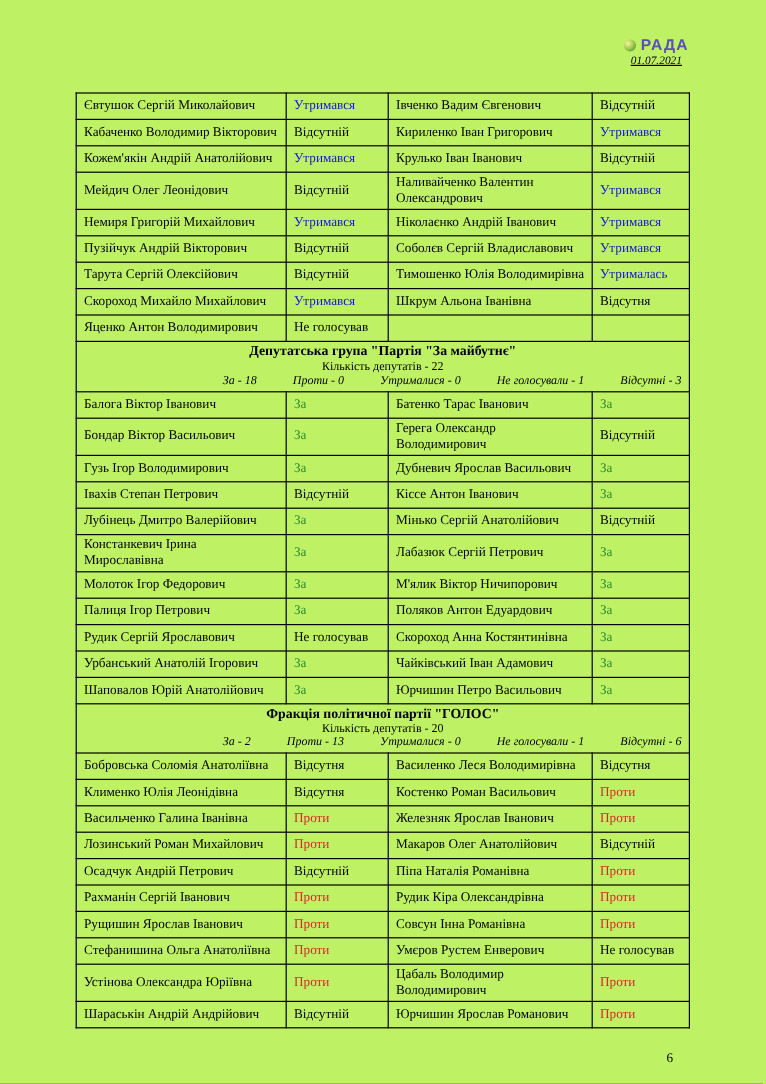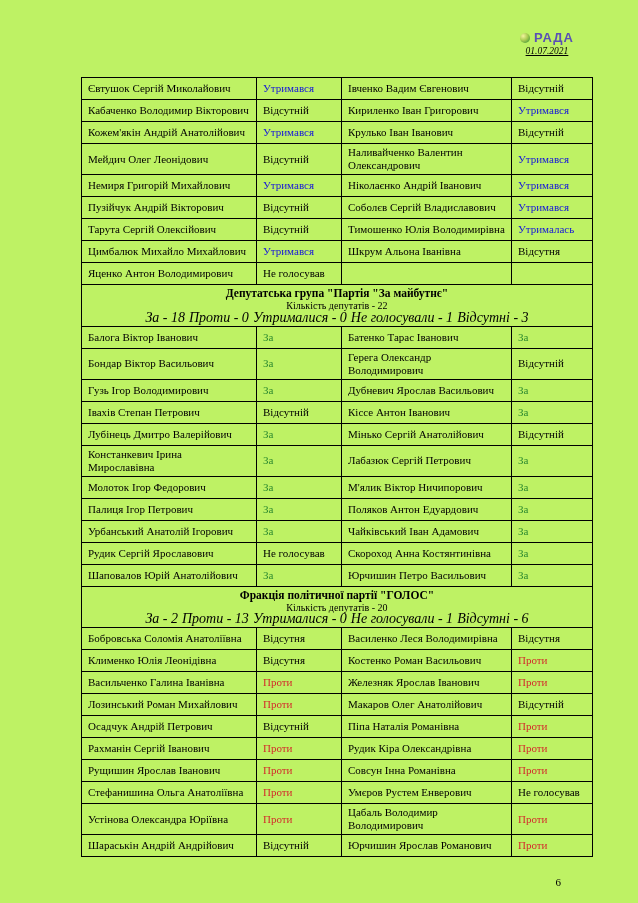--- a/index.html
+++ b/index.html
@@ -28,21 +28,21 @@
     font-family:"Liberation Sans", sans-serif;
     font-weight:bold;font-size:13px;letter-spacing:1px;
     color:#5a50b5;
   }
   .logo-date{
     font-size:9.5px;font-style:italic;text-decoration:underline;
     margin-top:1px;color:#000;
   }
   
   table.votes{
-    position:absolute;left:81px;top:77px;
+    position:absolute;left:63px;top:77px;
     width:511px;
     border-collapse:collapse;table-layout:fixed;
     font-size:11px;line-height:13px;
   }
   table.votes td{
     border:1px solid #000;
     padding:2px 6px;
     vertical-align:middle;
     height:17px;
     overflow:hidden;
@@ -52,22 +52,22 @@
   td.sechead{
     text-align:center;padding:2px 4px;height:auto;
   }
   .sec-title{
     font-weight:bold;font-size:11.5px;line-height:13px;
   }
   .sec-count{
     font-size:10px;line-height:11.5px;
   }
   .sec-stats{
-    font-size:14px;font-style:italic;line-height:12px;
-    display:flex;justify-content:center;gap:4px;
+    font-size:10px;font-style:italic;line-height:12px;
+    display:flex;justify-content:flex-end;gap:30px;
   }
   .page-number{
     position:absolute;top:876px;right:77px;
     font-size:11px;
   }
 </style>
 </head>
 <body>
 
 <div class="page">
@@ -124,21 +124,21 @@
           <td class="name">Соболєв Сергій  Владиславович</td>
           <td class="vote" style="color: rgb(20, 20, 220);">Утримався</td>
         </tr>
         <tr>
           <td class="name">Тарута Сергій Олексійович</td>
           <td class="vote" style="color: rgb(0, 0, 0);">Відсутній</td>
           <td class="name">Тимошенко Юлія Володимирівна</td>
           <td class="vote" style="color: rgb(20, 20, 220);">Утрималась</td>
         </tr>
         <tr>
-          <td class="name">Цимбалюк Михайло Михайлович</td>
+          <td class="name">Скороход Михайло Михайлович</td>
           <td class="vote" style="color: rgb(20, 20, 220);">Утримався</td>
           <td class="name">Шкрум Альона Іванівна</td>
           <td class="vote" style="color: rgb(0, 0, 0);">Відсутня</td>
         </tr>
         <tr>
           <td class="name">Яценко Антон Володимирович</td>
           <td class="vote" style="color: rgb(0, 0, 0);">Не голосував</td>
           <td class="name"></td>
           <td class="vote" style="color: rgb(0, 0, 0);"></td>
         </tr>
@@ -197,29 +197,29 @@
           <td class="name">М'ялик Віктор Ничипорович</td>
           <td class="vote" style="color: rgb(46, 139, 48);">За</td>
         </tr>
         <tr>
           <td class="name">Палиця Ігор Петрович</td>
           <td class="vote" style="color: rgb(46, 139, 48);">За</td>
           <td class="name">Поляков Антон Едуардович</td>
           <td class="vote" style="color: rgb(46, 139, 48);">За</td>
         </tr>
         <tr>
-          <td class="name">Урбанський Анатолій Ігорович</td>
-          <td class="vote" style="color: rgb(46, 139, 48);">За</td>
-          <td class="name">Чайківський Іван Адамович</td>
-          <td class="vote" style="color: rgb(46, 139, 48);">За</td>
-        </tr>
-        <tr>
           <td class="name">Рудик Сергій  Ярославович</td>
           <td class="vote" style="color: rgb(0, 0, 0);">Не голосував</td>
           <td class="name">Скороход Анна Костянтинівна</td>
+          <td class="vote" style="color: rgb(46, 139, 48);">За</td>
+        </tr>
+        <tr>
+          <td class="name">Урбанський Анатолій Ігорович</td>
+          <td class="vote" style="color: rgb(46, 139, 48);">За</td>
+          <td class="name">Чайківський Іван Адамович</td>
           <td class="vote" style="color: rgb(46, 139, 48);">За</td>
         </tr>
         <tr>
           <td class="name">Шаповалов Юрій Анатолійович</td>
           <td class="vote" style="color: rgb(46, 139, 48);">За</td>
           <td class="name">Юрчишин Петро Васильович</td>
           <td class="vote" style="color: rgb(46, 139, 48);">За</td>
         </tr>
         <tr>
           <td colspan="4" class="sechead">

